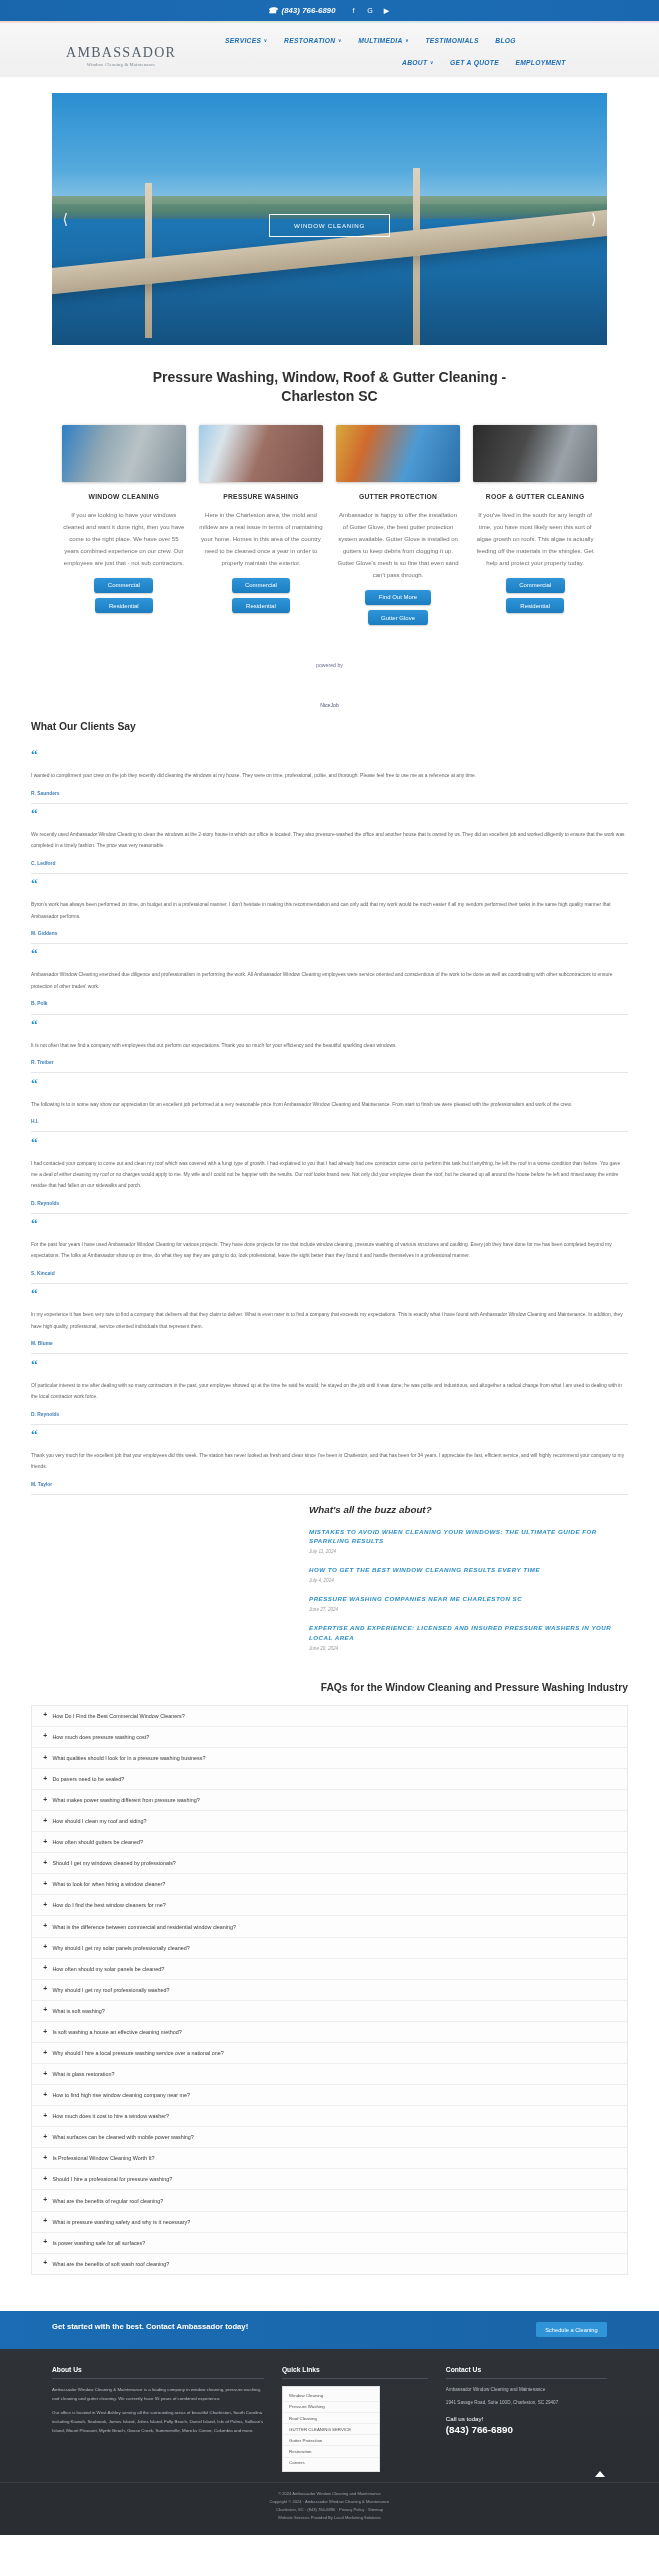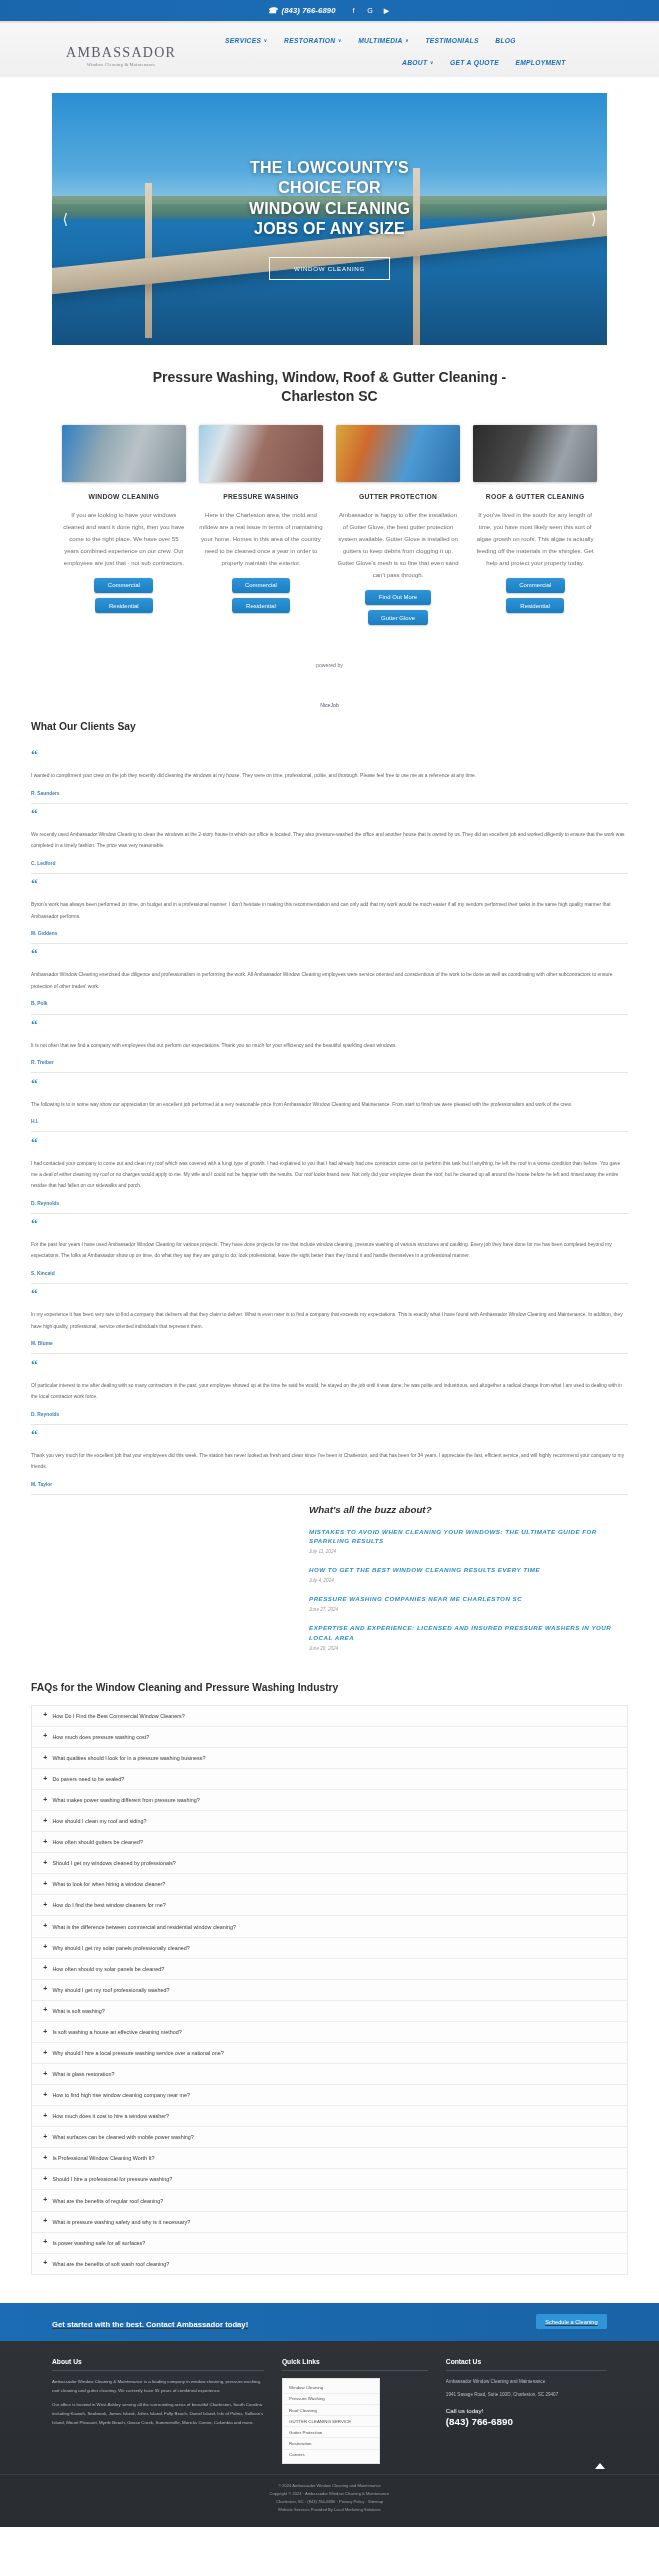--- a/index.html
+++ b/index.html
@@ -190,37 +190,37 @@
   .blog { padding: 9.3px 31px 0 309px; font-style: italic; }
   .blog h2 { font-size: 9.8px; font-weight:700; color:#2f2f2f; margin-bottom: 11.3px; }
   .post { margin-bottom: 11.3px; }
   .post .t {
     color:#2a8ec9; font-size: 6.2px; font-weight:700; letter-spacing:0.5px;
     line-height:1.55; cursor:pointer; text-transform:uppercase;
   }
   .post .d { font-size: 4.6px; color:#9a9a9a; margin-top:3.1px; }
   
   .faq-wrap { padding: 20.6px 31px 0 31px; }
-  .faq-title { text-align:left; font-size: 10.3px; font-weight:700; color:#2f2f2f; margin-bottom: 11.3px; }
+  .faq-title { text-align:right; font-size: 10.3px; font-weight:700; color:#2f2f2f; margin-bottom: 11.3px; }
   .faq-list { border: 0.5px solid #e9e9e9; }
   .faq-item {
     border-bottom: 0.5px solid #ededed;
     padding: 6.7px 11.3px;
     font-size: 5.4px; color:#3a3a3a;
     display:flex; align-items:center; gap:5.2px;
     cursor:pointer; background:#fdfdfd;
   }
   .faq-item:last-child { border-bottom:none; }
   .faq-item .plus { color:#333; font-size: 6.7px; font-weight:700; line-height:1; }
   
   .cta {
-    margin-top: 28px;
+    margin-top: 36px;
     background: linear-gradient(90deg,#1b6cb4,#1a63a6);
     padding: 11.3px 52px;
-    display:flex; align-items:flex-end; justify-content:space-between;text-decoration:underline;
+    display:flex; align-items:flex-start; justify-content:space-between;
   }
   .cta .txt { color:#fff; font-size:7.7px; font-weight:700; }
   .cta .btn {
     background:#2f95d8; color:#fff; border:none; border-radius:1.5px;
     padding: 4.6px 9.3px; font-size: 5.7px; cursor:pointer; font-family:inherit;
   }
   
   .footer {
     background: linear-gradient(180deg,#2f3338 0%,#2a2d31 100%);
     padding: 17.5px 52px 10.3px;
@@ -314,26 +314,20 @@
 
 <div class="hero-wrap">
   <div class="hero">
     <div class="sky"></div>
     <div class="land"></div>
     <div class="water"></div>
     <div class="pylon p1"></div>
     <div class="pylon p2"></div>
     <div class="deck"></div>
     <div class="hero-overlay">
-      <h1>
-        <span>THE LOWCOUNTY'S</span><br>
-        <span>CHOICE FOR</span><br>
-        <span>WINDOW CLEANING</span><br>
-        <span>JOBS OF ANY SIZE</span>
-      </h1>
       <button class="hero-btn">WINDOW CLEANING</button>
     </div>
     <div class="hero-arrow left">⟨</div>
     <div class="hero-arrow right">⟩</div>
   </div>
 </div>
 
 <h2 class="section-title">Pressure Washing, Window, Roof &amp; Gutter Cleaning - Charleston SC</h2>
 
 <div class="cards">

